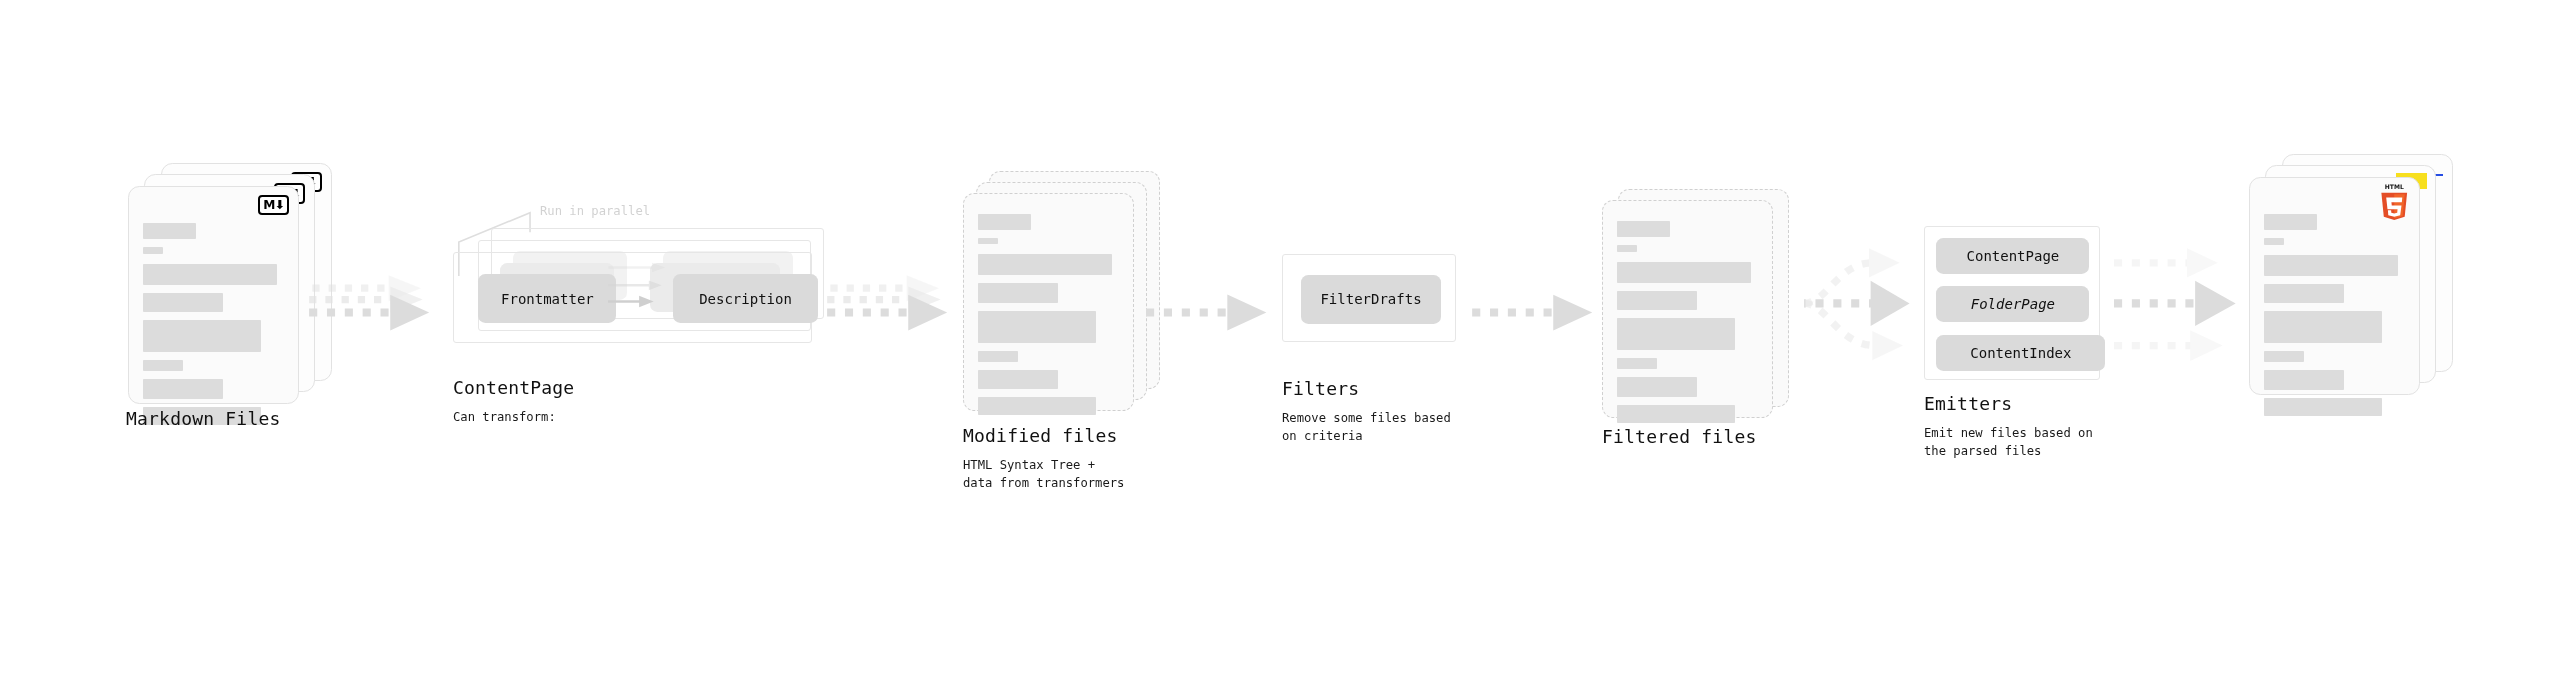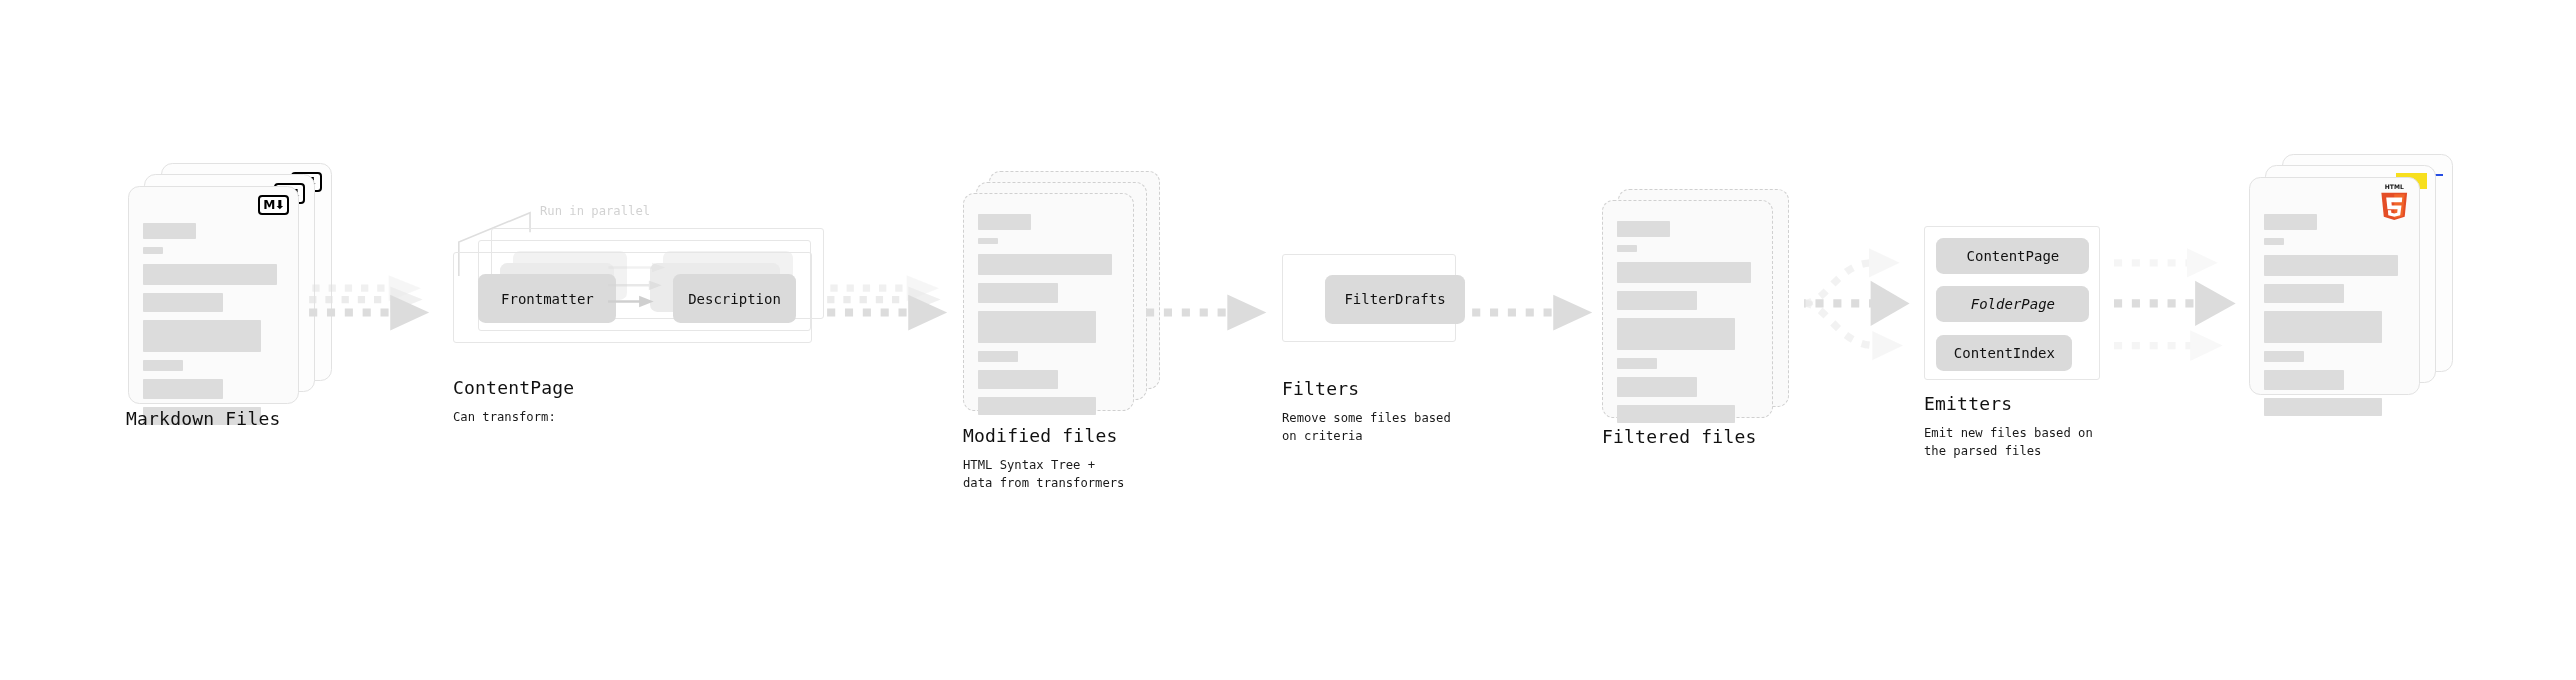--- a/index.html
+++ b/index.html
@@ -140,21 +140,21 @@
     <div class="panel" style="left:491px;top:228px;width:333px;height:91px;">
       <div class="chip faded2" style="left:21px;top:22px;width:114px;height:49px;">x</div>
       <div class="chip faded2" style="left:171px;top:22px;width:130px;height:49px;">x</div>
     </div>
     <div class="panel" style="left:478px;top:240px;width:333px;height:91px;">
       <div class="chip faded" style="left:21px;top:22px;width:114px;height:49px;">x</div>
       <div class="chip faded" style="left:171px;top:22px;width:130px;height:49px;">x</div>
     </div>
     <div class="panel" style="left:453px;top:252px;width:359px;height:91px;">
       <div class="chip" style="left:24.4px;top:21px;width:138px;height:49px;">Frontmatter</div>
-      <div class="chip" style="left:219px;top:21px;width:123px;height:49px;">Description</div>
+      <div class="chip" style="left:219px;top:21px;width:145px;height:49px;">Description</div>
     </div>
 
     <svg style="position:absolute;left:608px;top:240px;" width="114" height="89" viewBox="0 0 140 110">
       <g opacity="0.35">
           <line x1="0" y1="34" x2="56" y2="34" stroke="#dadada" stroke-width="3"></line>
         <polygon points="54,28 70,34 54,40" fill="#dadada"></polygon>
         </g>
       <g opacity="0.55">
           <line x1="-6" y1="56" x2="52" y2="56" stroke="#d6d6d6" stroke-width="3"></line>
         <polygon points="50,50 66,56 50,62" fill="#d6d6d6"></polygon>
@@ -211,21 +211,21 @@
   </div>
 
   <div class="arrow" style="left:1146px;top:288px;">
     <svg width="122" height="49" viewBox="0 0 150 60">
       <line x1="0" y1="30" x2="104" y2="30" stroke="#dcdcdc" stroke-width="10" stroke-dasharray="10 12"></line>
       <polygon points="100,8 148,30 100,52" fill="#dcdcdc"></polygon>
     </svg>
   </div>
 
   <div class="panel" style="left:1282px;top:254px;width:174px;height:88px;">
-    <div class="chip" style="left:18px;top:19.5px;width:140px;height:49px;margin-left:24px;">FilterDrafts</div>
+    <div class="chip" style="left:18px;top:19.5px;width:140px;height:49px;">FilterDrafts</div>
   </div>
   <div class="caption" style="left:1282px;top:380px;">
     <div class="cap-title">Filters</div>
     <div class="cap-sub">Remove some files based
 on criteria</div>
   </div>
 
   <div class="arrow" style="left:1472px;top:272px;">
     <svg width="122" height="73" viewBox="0 0 150 90">
       <line x1="0" y1="50" x2="104" y2="50" stroke="#dcdcdc" stroke-width="10" stroke-dasharray="10 12"></line>
@@ -265,21 +265,21 @@
       <g opacity="0.5">
         <path d="M0 88 C 28 88, 42 140, 88 140" fill="none" stroke="#e6e6e6" stroke-width="9" stroke-dasharray="10 12"></path>
         <polygon points="84,122 122,140, 84,158" fill="#efefef"></polygon>
       </g>
     </svg>
   </div>
 
   <div class="panel" style="left:1924px;top:226px;width:176px;height:154px;">
     <div class="chip" style="left:11.4px;top:10.6px;width:153px;height:36px;">ContentPage</div>
     <div class="chip" style="left:11.4px;top:59px;width:153px;height:36px;font-style:italic;">FolderPage</div>
-    <div class="chip" style="left:11.4px;top:108px;width:136px;height:36px;">ContentIndex</div>
+    <div class="chip" style="left:11.4px;top:108px;width:169px;height:36px;">ContentIndex</div>
   </div>
   <div class="caption" style="left:1924px;top:395px;">
     <div class="cap-title">Emitters</div>
     <div class="cap-sub">Emit new files based on
 the parsed files</div>
   </div>
 
   <div class="arrow" style="left:2114px;top:232px;">
     <svg width="146" height="146" viewBox="0 0 180 180">
       <g opacity="0.45">

